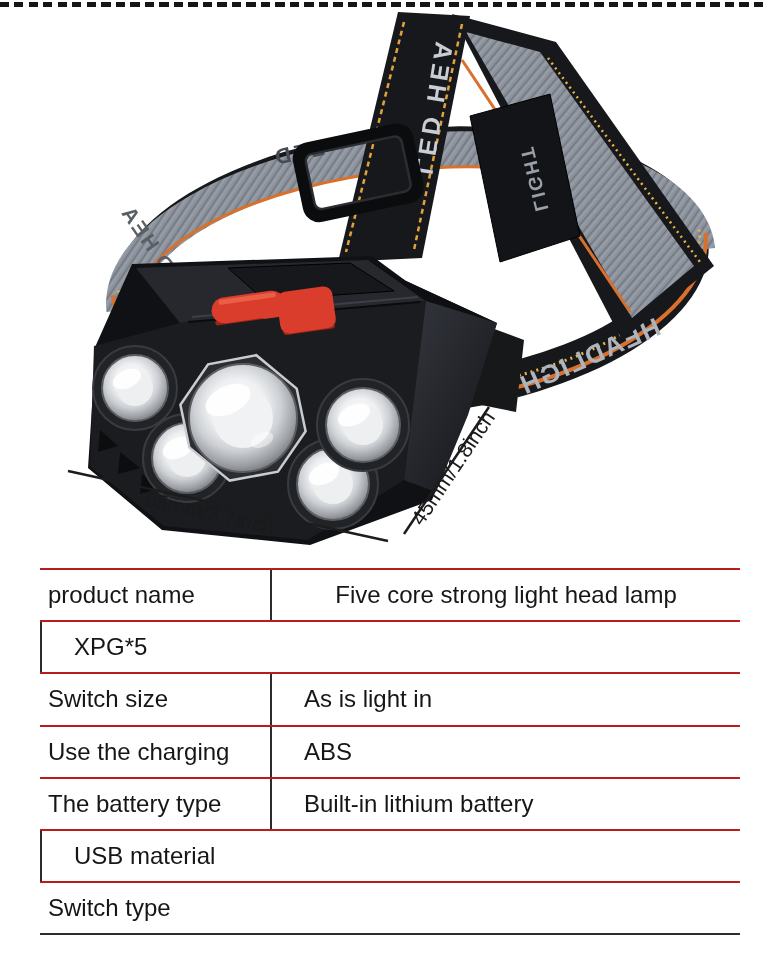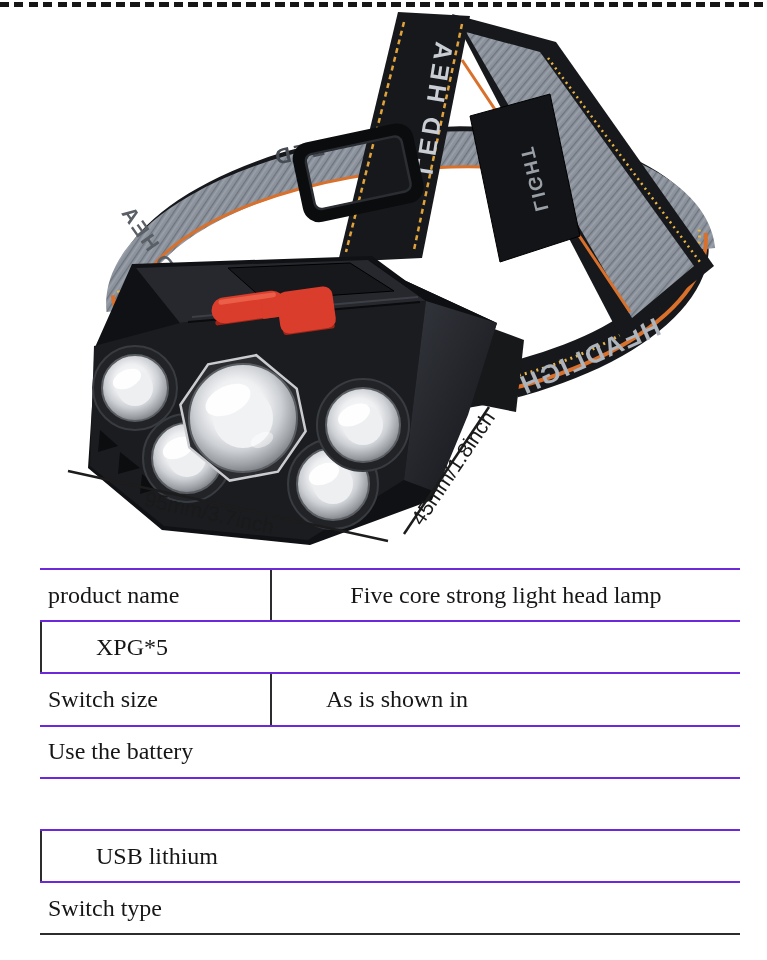--- a/index.html
+++ b/index.html
@@ -8,28 +8,28 @@
     font-family:"Liberation Sans", sans-serif;color:#161616;
   }
   .torn-edge{
     position:absolute;top:2px;left:0;width:767px;height:5px;
     background:repeating-linear-gradient(90deg,#161616 0 9px,transparent 9px 14.5px);
   }
   .illustration{position:absolute;top:0;left:0;}
   .spec-table{
     position:absolute;left:40px;top:568px;width:700px;font-size:24px;
   }
-  .spec-row{display:flex;align-items:stretch;height:50.2px;border-top:2px solid #6d28d9;font-family:Liberation Serif, serif;}
+  .spec-row{display:flex;align-items:stretch;height:50.2px;border-top:2px solid #b91c1c;}
   .spec-row:last-child{border-bottom:2px solid #2c2c2e;text-align:center;}
   .spec-label{
     width:230px;flex:none;box-sizing:border-box;padding-left:8px;
     display:flex;align-items:center;
   }
   .spec-value{
-    flex:1;border-left:2px solid #2c2c2e;padding-left:54px;
+    flex:1;border-left:2px solid #2c2c2e;padding-left:32px;
     display:flex;align-items:center;
   }
   .spec-row.center-value .spec-value{justify-content:center;padding-left:0;text-align:center;}
   svg text{font-family:"Liberation Sans", sans-serif;}
 </style>
 </head>
 <body>
 
 <div class="torn-edge"></div>
 
@@ -159,26 +159,29 @@
 <div class="spec-table">
   <div class="spec-row center-value">
     <div class="spec-label">product name</div>
     <div class="spec-value">Five core strong light head lamp</div>
   </div>
   <div class="spec-row">
     <div class="spec-value">XPG*5</div>
   </div>
   <div class="spec-row">
     <div class="spec-label">Switch size</div>
-    <div class="spec-value">As is shown in</div>
+    <div class="spec-value">As is light in</div>
   </div>
   <div class="spec-row">
-    <div class="spec-label">Use the battery</div>
+    <div class="spec-label">Use the charging</div>
+    <div class="spec-value">ABS</div>
   </div>
   <div class="spec-row">
+    <div class="spec-label">The battery type</div>
+    <div class="spec-value">Built-in lithium battery</div>
   </div>
   <div class="spec-row">
-    <div class="spec-value">USB lithium</div>
+    <div class="spec-value">USB material</div>
   </div>
   <div class="spec-row">
     <div class="spec-label">Switch type</div>
   </div>
 </div>
 
 </body></html>

